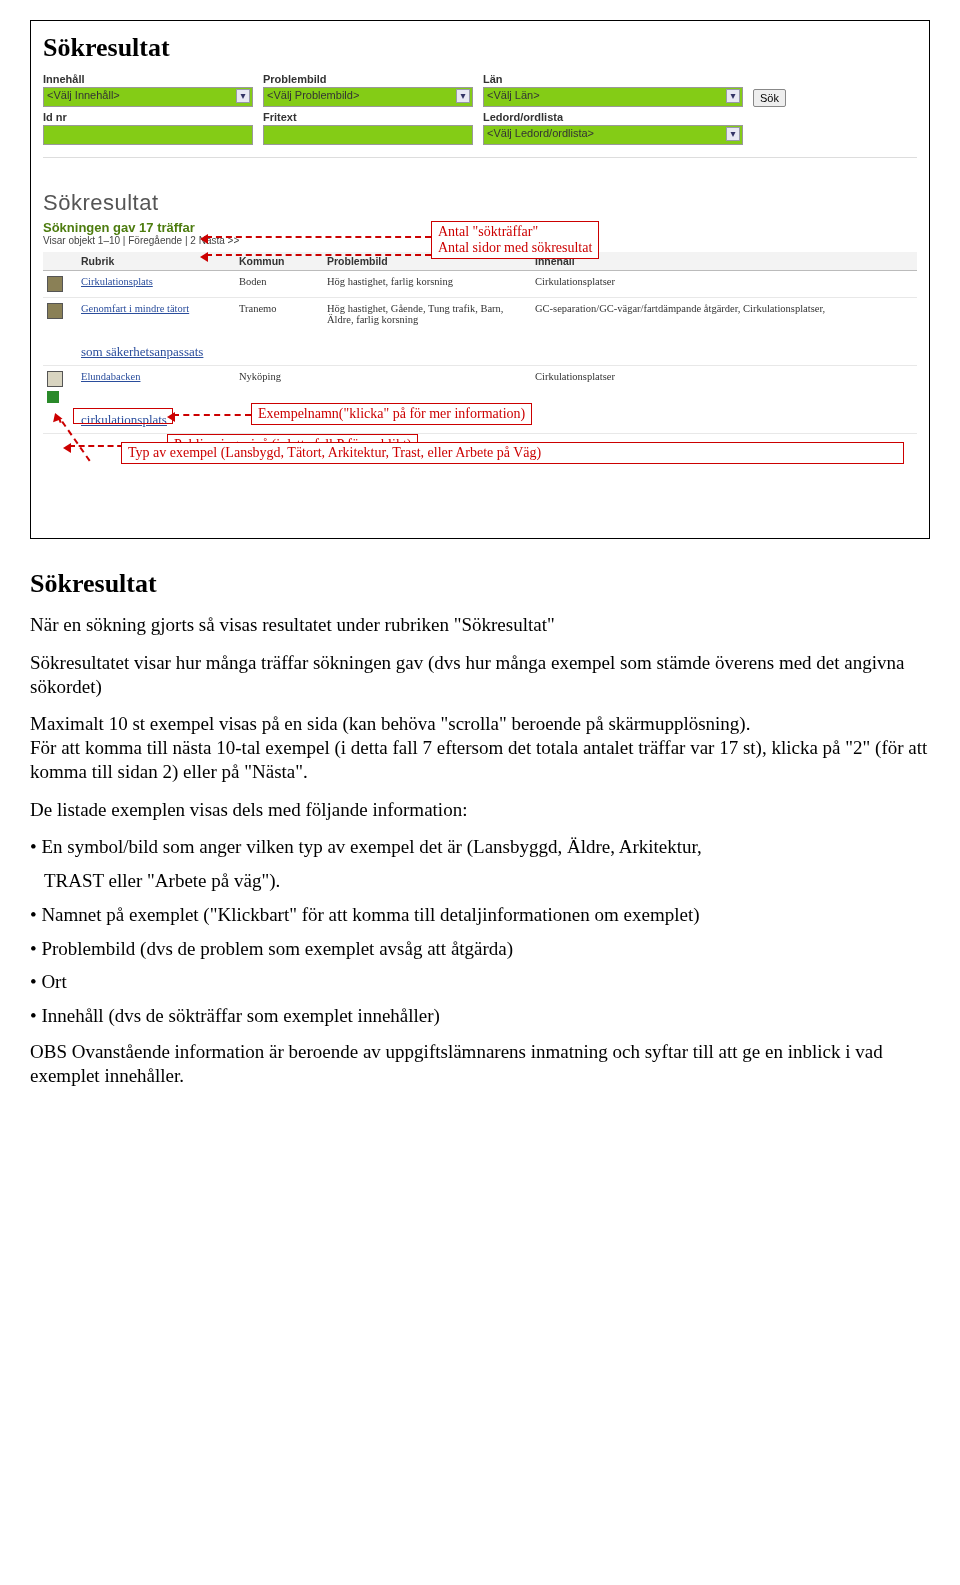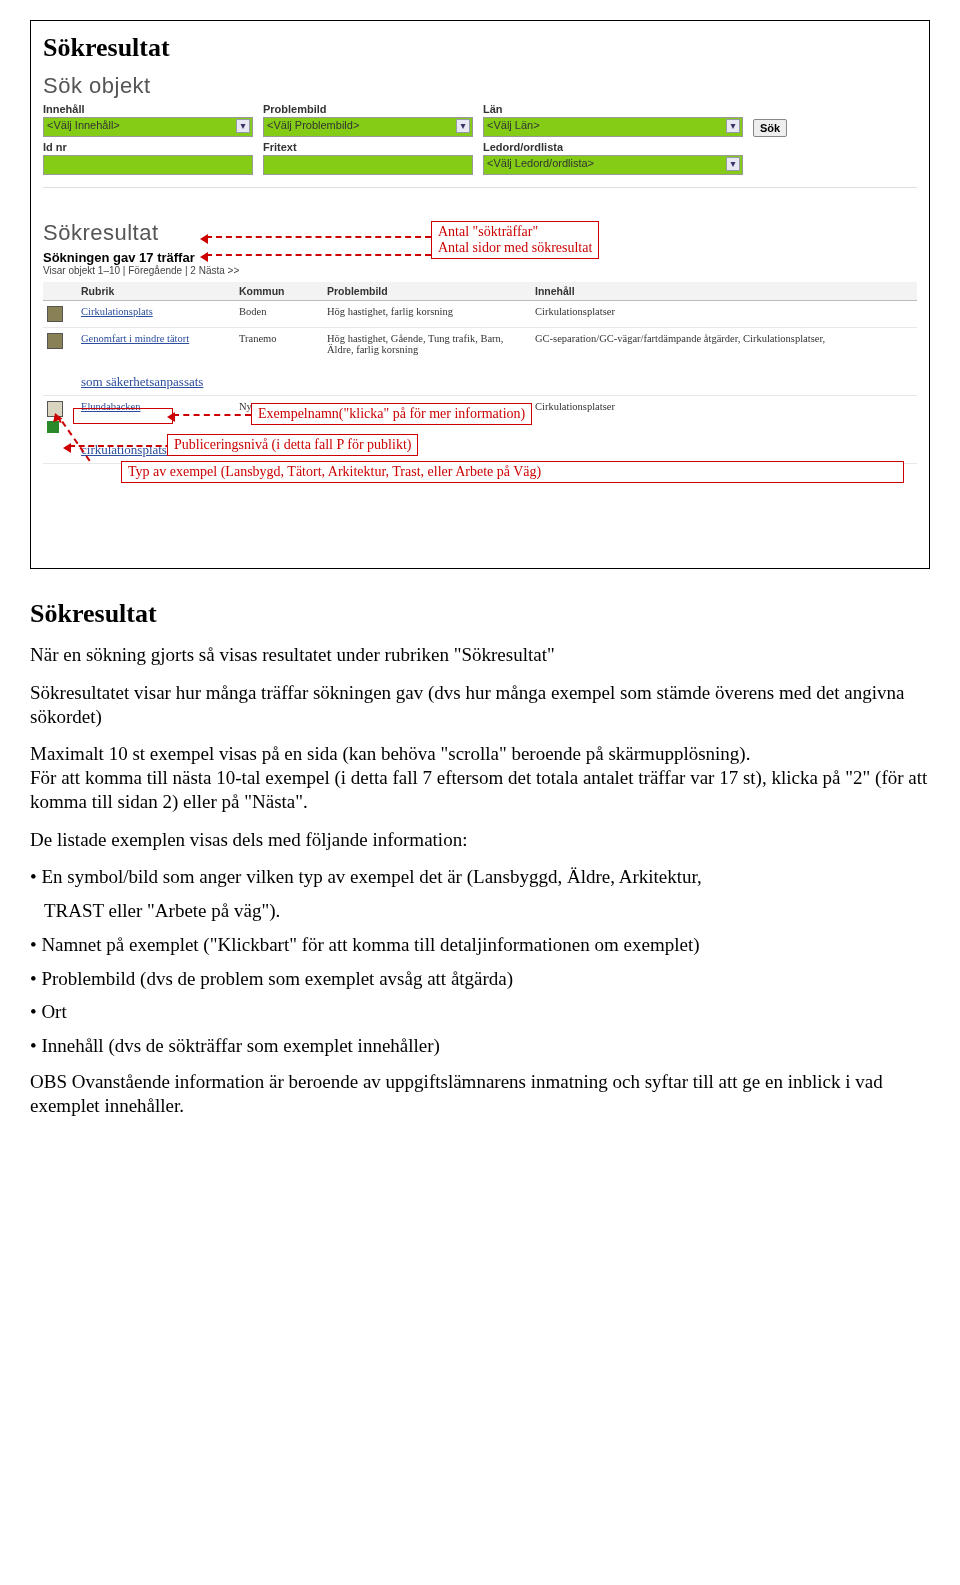--- a/index.html
+++ b/index.html
@@ -73,31 +73,31 @@
     background: #e8e8f4;
     border: 1px solid #99a;
     width: 12px;
     text-align: center;
     line-height: 12px;
   }
   .sok-btn {
     border: 1px solid #888;
     background: #eee;
     font-size: 11px;
-    font-weight: bold;
+    font-weight: normal;
     padding: 1px 6px;
     height: 18px;
     border-radius: 2px;
     align-self: flex-end;
   }
   .results-summary {
     font-family: Arial, Helvetica, sans-serif;
     font-size: 13px;
     font-weight: bold;
-    color: #000000;
+    color: #4d7c0f;
     margin: 4px 0 0 0;
   }
   .results-paging {
     font-family: Arial, Helvetica, sans-serif;
     font-size: 10px;
     color: #444;
     margin-bottom: 6px;
   }
   .results-table {
     width: 100%;
@@ -201,21 +201,20 @@
   .body-section li.indent {
     margin-left: 14px;
   }
 </style>
 </head>
 <body>
 
 <div class="screenshot-box">
   <div class="page-title">Sökresultat</div>
 
-  <div class="panel-title">Sök objekt</div>
   <div class="search-form">
     <div class="form-row">
       <div class="form-cell" style="width:210px">
         <label>Innehåll</label>
         <div class="form-select"><span>&lt;Välj Innehåll&gt;</span></div>
       </div>
       <div class="form-cell" style="width:210px">
         <label>Problembild</label>
         <div class="form-select"><span>&lt;Välj Problembild&gt;</span></div>
       </div>
@@ -298,21 +297,21 @@
   <div class="dashed-arrow" style="top:233px;left:175px;width:225px"></div>
 
   <div class="solid-box" style="top:387px;left:42px;width:98px;height:14px"></div>
   <div class="callout" style="top:382px;left:220px">Exempelnamn("klicka" på för mer information)</div>
   <div class="dashed-arrow" style="top:393px;left:142px;width:78px"></div>
 
   <div class="callout" style="top:413px;left:136px">Publiceringsnivå (i detta fall P för publikt)</div>
   <div class="dashed-arrow" style="top:424px;left:38px;width:112px"></div>
   <div class="dashed-arrow" style="top:396px;left:28px;width:5px;transform:rotate(70deg);transform-origin:left"></div>
 
-  <div class="callout" style="top:440px;left:90px;right:25px">Typ av exempel (Lansbygd, Tätort, Arkitektur, Trast, eller Arbete på Väg)</div>
+  <div class="callout" style="top:421px;left:90px;right:25px">Typ av exempel (Lansbygd, Tätort, Arkitektur, Trast, eller Arbete på Väg)</div>
   <div class="dashed-arrow-diag" style="top:400px;left:30px;height:48px;transform:rotate(-35deg);transform-origin:top"></div>
 </div>
 
 <div class="body-section">
   <h2>Sökresultat</h2>
   <p>När en sökning gjorts så visas resultatet under rubriken "Sökresultat"</p>
   <p>Sökresultatet visar hur många träffar sökningen gav (dvs hur många exempel som stämde överens med det angivna sökordet)</p>
   <p>
     <span>Maximalt 10 st exempel visas på en sida (kan behöva "scrolla" beroende på skärmupplösning).</span><br>
     <span>För att komma till nästa 10-tal exempel (i detta fall 7 eftersom det totala antalet träffar var 17 st), klicka på "2" (för att komma till sidan 2) eller på "Nästa".</span>

